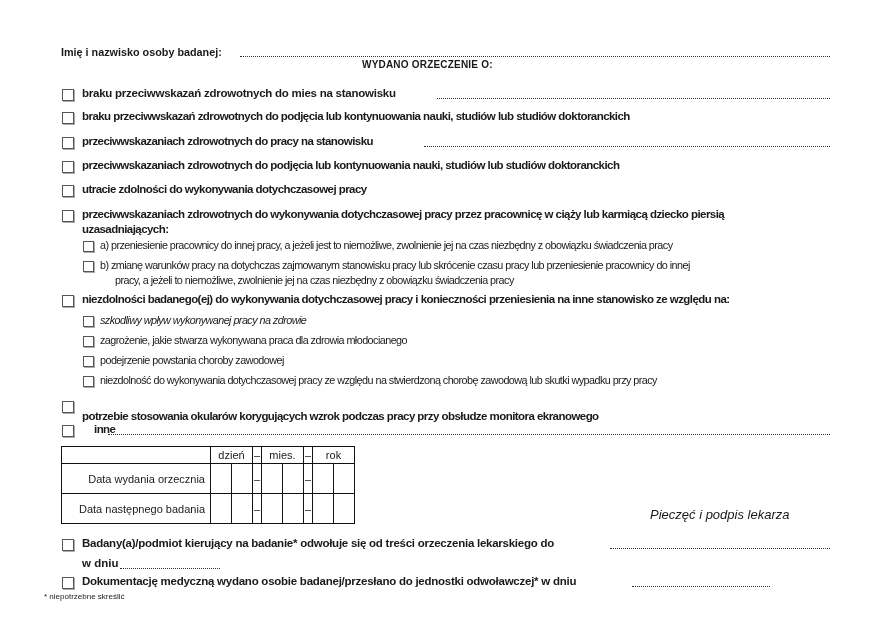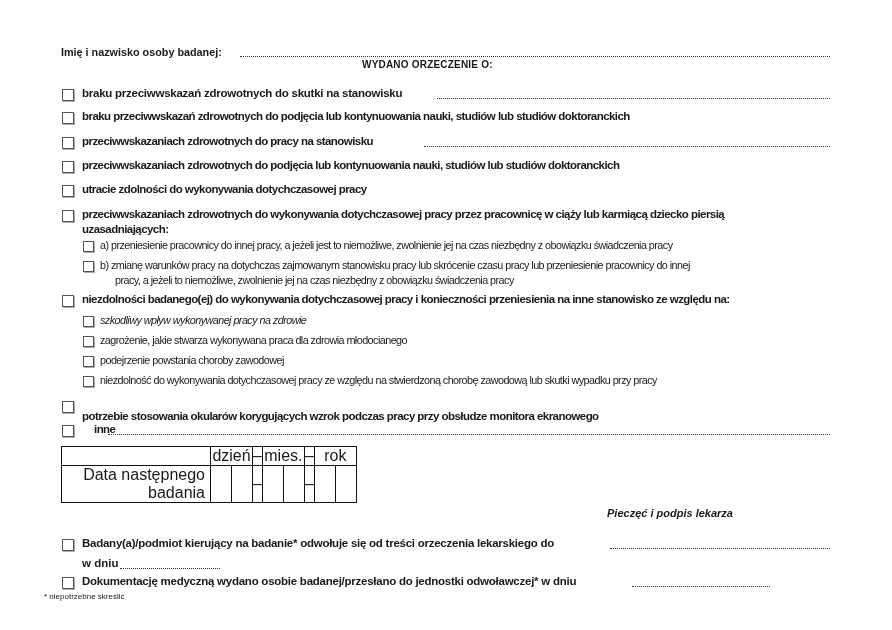--- a/index.html
+++ b/index.html
@@ -7,38 +7,38 @@
   .abs { position:absolute; }
   .b { font-weight:bold; }
   .fs11 { font-size:11.5px; }
   .fs105 { font-size:10.8px; }
   .cb { position:absolute; width:10px; height:10px; border:1px solid #555; background:#fff; box-shadow:1px 1px 0 #aaa; }
   .cb.small { width:9px; height:9px; }
   .dots { border-bottom:1px dotted #333; position:absolute; height:0; }
   .narrow { letter-spacing:-0.25px; }
   .cond { letter-spacing:-0.55px; }
   .title { font-size:10px; font-weight:bold; letter-spacing:0.2px; }
-  table.dt { position:absolute; left:61px; top:446px; border-collapse:collapse; font-size:16px; }
+  table.dt { position:absolute; left:61px; top:446px; border-collapse:collapse; font-size:11px; }
   table.dt td { border:1.5px solid #111; padding:0; height:29px; text-align:center; }
   table.dt tr.hdr td { height:16px; }
   table.dt td.lbl { width:143px; text-align:right; padding-right:5px; }
   table.dt td.cell { width:20px; }
   table.dt td.dash { width:8px; }
-  .stamp { font-size:11px; font-weight:bold; font-style:italic; }
+  .stamp { font-size:13px; font-weight:normal; font-style:italic;margin-left:43px; }
   .foot { font-size:8px; }
 </style>
 </head>
 <body>
 
 <div class="abs b fs105" style="left:61px; top:46px;">Imię i nazwisko osoby badanej:</div>
 <div class="dots" style="left:240px; width:590px; top:56px;"></div>
 <div class="abs title" style="left:362px; top:59px;">WYDANO ORZECZENIE O:</div>
 
 <div class="cb" style="left:62px; top:89px;"></div>
-<div class="abs b fs11 narrow" style="left:82px; top:87px;">braku przeciwwskazań zdrowotnych do skutki na stanowisku</div>
+<div class="abs b fs11 narrow" style="left:82px; top:87px;">braku przeciwwskazań zdrowotnych do mies na stanowisku</div>
 <div class="dots" style="left:437px; width:393px; top:98px;"></div>
 
 <div class="cb" style="left:62px; top:112px;"></div>
 <div class="abs b fs11 cond" style="left:82px; top:110px;">braku przeciwwskazań zdrowotnych do podjęcia lub kontynuowania nauki, studiów lub studiów doktoranckich</div>
 
 <div class="cb" style="left:62px; top:137px;"></div>
 <div class="abs b fs11 cond" style="left:82px; top:135px;">przeciwwskazaniach zdrowotnych do pracy na stanowisku</div>
 <div class="dots" style="left:424px; width:406px; top:146px;"></div>
 
 <div class="cb" style="left:62px; top:161px;"></div>
@@ -84,20 +84,31 @@
   <tbody>
       <tr class="hdr">
     <td class="lbl"></td>
     <td colspan="2">dzień</td>
     <td class="dash">–</td>
     <td colspan="2">mies.</td>
     <td class="dash">–</td>
     <td colspan="2">rok</td>
   </tr>
   <tr>
+    <td class="lbl">Data wydania orzecznia</td>
+    <td class="cell"></td>
+    <td class="cell"></td>
+    <td class="dash">–</td>
+    <td class="cell"></td>
+    <td class="cell"></td>
+    <td class="dash">–</td>
+    <td class="cell"></td>
+    <td class="cell"></td>
+  </tr>
+  <tr>
     <td class="lbl">Data następnego badania</td>
     <td class="cell"></td>
     <td class="cell"></td>
     <td class="dash">–</td>
     <td class="cell"></td>
     <td class="cell"></td>
     <td class="dash">–</td>
     <td class="cell"></td>
     <td class="cell"></td>
   </tr>

